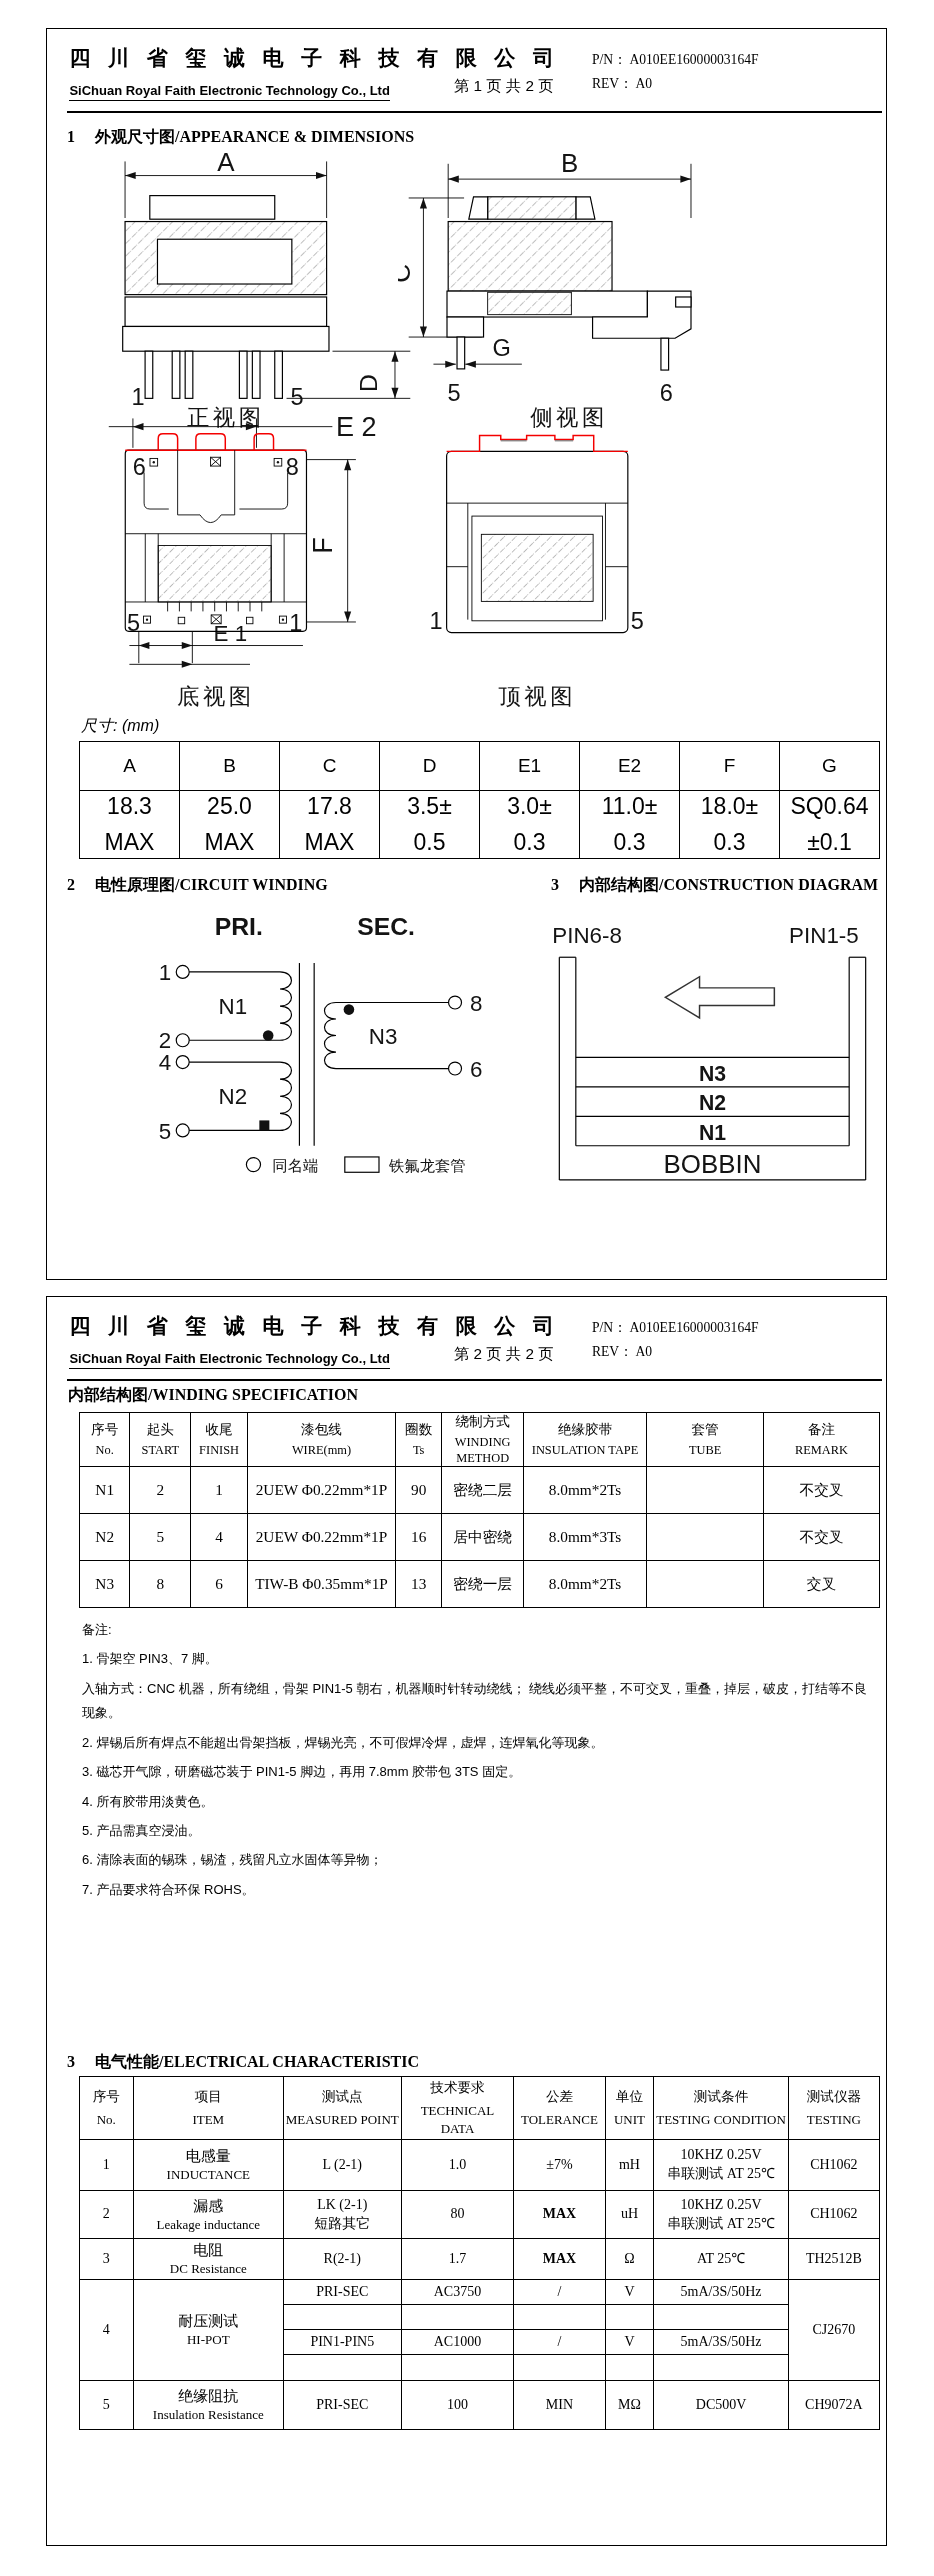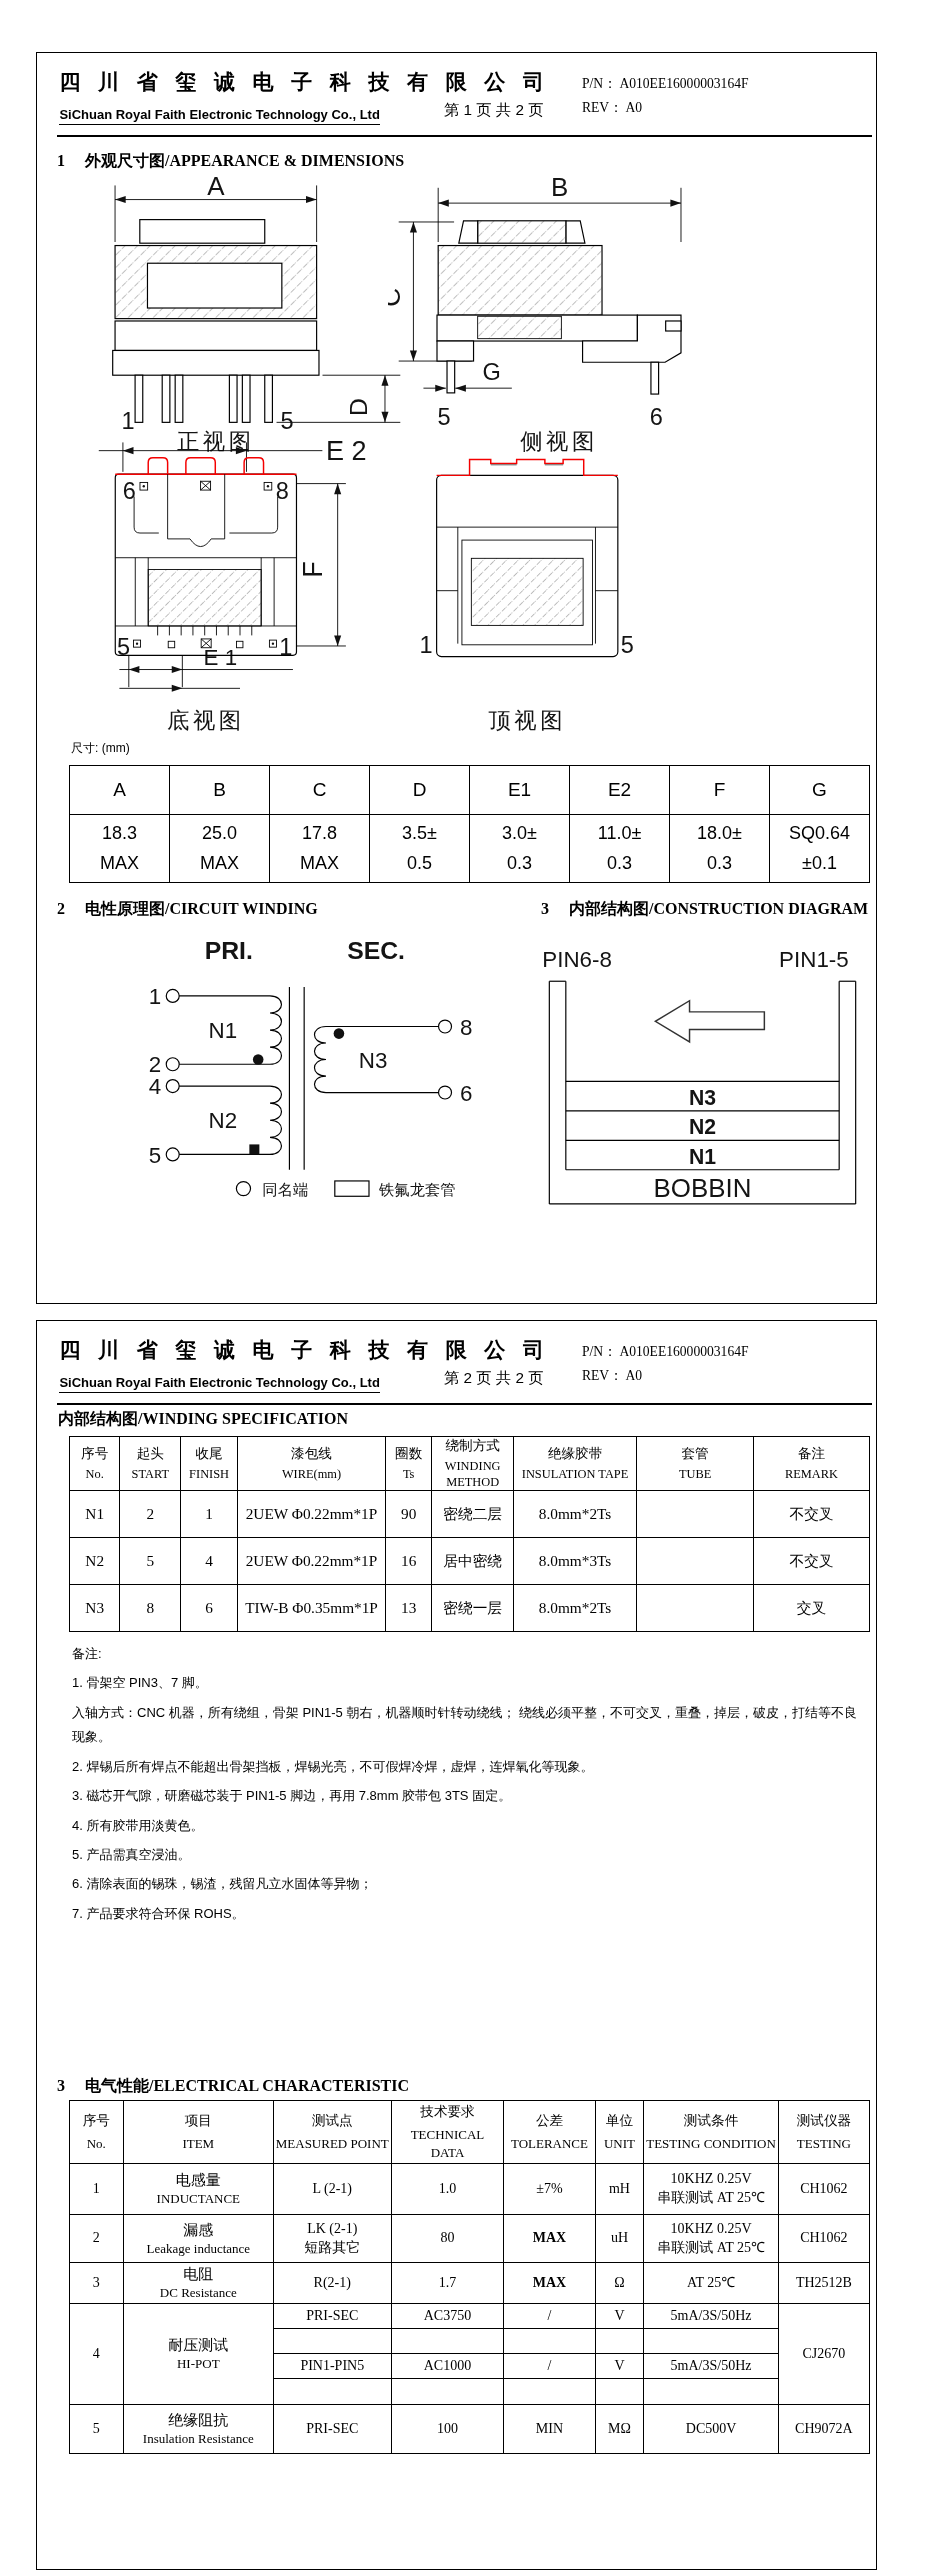--- a/index.html
+++ b/index.html
@@ -1,34 +1,34 @@
 <!DOCTYPE html>
 <html style="font-size:9.4px"><head>
 <meta charset="utf-8">
 <style>
   html,body{margin:0;padding:0;background:#fff;}
   body{width:934px;height:2576px;position:relative;font-family:"Liberation Sans",sans-serif;color:#000;}
-  .page{position:absolute;left:36px;width:839px;background:#fff;border:1.8px solid #000;margin-top:24px;}
+  .page{position:absolute;left:46px;width:839px;background:#fff;border:1.8px solid #000;}
   .abs{position:absolute;}
   .cn{font-family:"Liberation Sans",sans-serif;}
   .en{font-family:"Liberation Serif",serif;}
   .b{font-weight:bold;}
   .company-cn{font-size:21px;font-weight:bold;letter-spacing:5.9px;white-space:nowrap;}
   .company-en{font-size:13px;font-weight:bold;border-bottom:1.8px solid #000;padding-bottom:1.8px;white-space:nowrap;}
   .pageinfo{font-size:15.3px;white-space:nowrap;}
   .pnline{font-family:"Liberation Serif",serif;font-size:13.6px;white-space:nowrap;}
   .hrule{height:2.4px;background:#000;}
   .sectitle{font-size:16px;font-weight:bold;white-space:nowrap;}
   .sectitle .num{font-family:"Liberation Serif",serif;margin-right:20px;}
   .sectitle .en{font-family:"Liberation Serif",serif;}
   table{border-collapse:collapse;table-layout:fixed;background:#fff;}
   table,td,th{border:1.2px solid #000;}
   td,th{text-align:center;vertical-align:middle;padding:0 1.2px;overflow:hidden;}
   .dim-table th{font-size:19px;font-weight:normal;}
-  .dim-table td{font-size:18px;}
+  .dim-table td{font-size:23px;}
   .dim-table td .l1{margin-bottom:9.4px;}
   .wind-table th{font-weight:normal;line-height:1.3;}
   .wind-table th .cn{display:block;font-size:13.6px;margin-bottom:3.5px;}
   .wind-table th .en{display:block;font-size:12.4px;font-family:"Liberation Serif",serif;}
   .wind-table td{font-size:15.3px;font-family:"Liberation Serif",serif;}
   .wind-table td.cn{font-family:"Liberation Sans",sans-serif;font-size:14.7px;}
   .elec-table th{font-weight:normal;line-height:1.35;}
   .elec-table th .cn{display:block;font-size:13.6px;margin-bottom:4.7px;}
   .elec-table th .en{display:block;font-size:13px;font-family:"Liberation Serif",serif;}
   .elec-table td{font-size:14px;font-family:"Liberation Serif",serif;line-height:1.35;}
@@ -232,21 +232,21 @@
         <line x1="352" y1="160" x2="352" y2="358"></line>
       <line x1="82" y1="268" x2="118" y2="268"></line>
         <line x1="352" y1="268" x2="390" y2="268"></line>
     </g>
     <rect x="141" y="213" width="190" height="114" fill="url(#ht)" stroke="#000" stroke-width="1.5"></rect>
     <text x="64" y="374" font-size="40" text-anchor="middle">1</text>
     <text x="406" y="374" font-size="40" text-anchor="middle">5</text>
     <text x="236" y="502" font-size="38" letter-spacing="6" text-anchor="middle">顶视图</text>
   </svg>
 
-  <div class="abs" style="left:34px;top:687px;font-size:12px;">尺寸: (mm)</div>
+  <div class="abs" style="left:34px;top:687px;font-size:16px;font-style:italic;">尺寸: (mm)</div>
 
   <table class="dim-table abs" style="left:32px;top:712px;width:801px;">
     <colgroup>
         <col style="width:12.5%">
         <col style="width:12.5%">
         <col style="width:12.5%">
         <col style="width:12.5%">
         <col style="width:12.5%">
         <col style="width:12.5%">
         <col style="width:12.5%">

